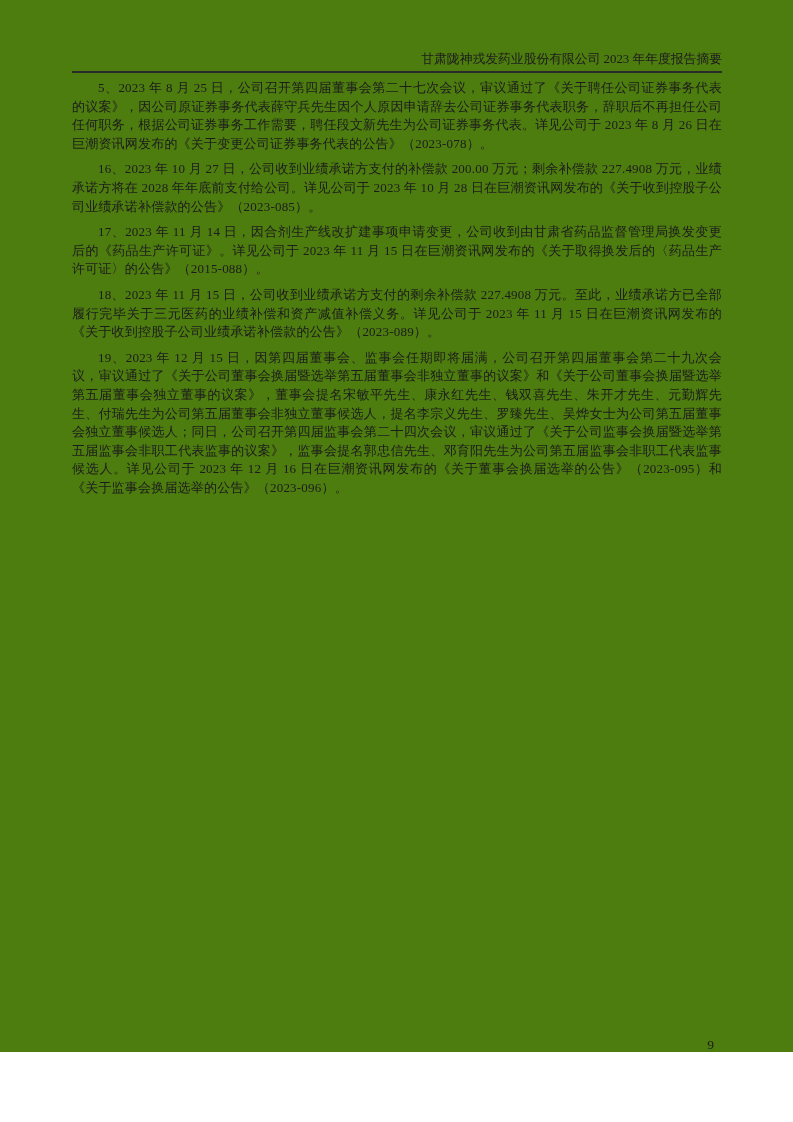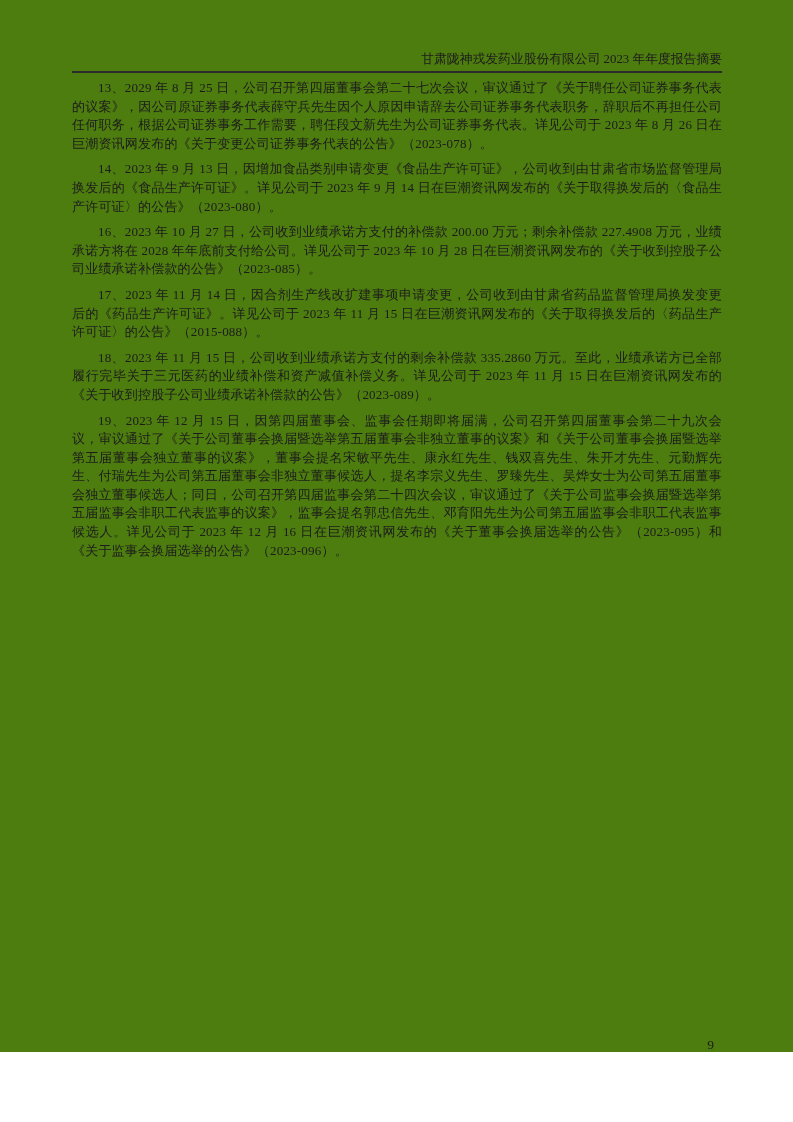--- a/index.html
+++ b/index.html
@@ -66,25 +66,24 @@
 
 <div class="page">
 
   <div class="header">
     <span>甘肃陇神戎发药业股份有限公司 2023 年年度报告摘要</span>
   </div>
 
   <div class="header-rule"></div>
 
   <div class="content">
-    <p>13、2029 年 8 月 25 日，公司召开第四届董事会第二十七次会议，审议通过了《关于聘任公司证券事务代表的议案》，因公司原证券事务代表薛守兵先生因个人原因申请辞去公司证券事务代表职务，辞职后不再担任公司任何职务，根据公司证券事务工作需要，聘任段文新先生为公司证券事务代表。详见公司于 2023 年 8 月 26 日在巨潮资讯网发布的《关于变更公司证券事务代表的公告》（2023-078）。</p>
-    <p>14、2023 年 9 月 13 日，因增加食品类别申请变更《食品生产许可证》，公司收到由甘肃省市场监督管理局换发后的《食品生产许可证》。详见公司于 2023 年 9 月 14 日在巨潮资讯网发布的《关于取得换发后的〈食品生产许可证〉的公告》（2023-080）。</p>
+    <p>5、2023 年 8 月 25 日，公司召开第四届董事会第二十七次会议，审议通过了《关于聘任公司证券事务代表的议案》，因公司原证券事务代表薛守兵先生因个人原因申请辞去公司证券事务代表职务，辞职后不再担任公司任何职务，根据公司证券事务工作需要，聘任段文新先生为公司证券事务代表。详见公司于 2023 年 8 月 26 日在巨潮资讯网发布的《关于变更公司证券事务代表的公告》（2023-078）。</p>
     <p>16、2023 年 10 月 27 日，公司收到业绩承诺方支付的补偿款 200.00 万元；剩余补偿款 227.4908 万元，业绩承诺方将在 2028 年年底前支付给公司。详见公司于 2023 年 10 月 28 日在巨潮资讯网发布的《关于收到控股子公司业绩承诺补偿款的公告》（2023-085）。</p>
     <p>17、2023 年 11 月 14 日，因合剂生产线改扩建事项申请变更，公司收到由甘肃省药品监督管理局换发变更后的《药品生产许可证》。详见公司于 2023 年 11 月 15 日在巨潮资讯网发布的《关于取得换发后的〈药品生产许可证〉的公告》（2015-088）。</p>
-    <p>18、2023 年 11 月 15 日，公司收到业绩承诺方支付的剩余补偿款 335.2860 万元。至此，业绩承诺方已全部履行完毕关于三元医药的业绩补偿和资产减值补偿义务。详见公司于 2023 年 11 月 15 日在巨潮资讯网发布的《关于收到控股子公司业绩承诺补偿款的公告》（2023-089）。</p>
+    <p>18、2023 年 11 月 15 日，公司收到业绩承诺方支付的剩余补偿款 227.4908 万元。至此，业绩承诺方已全部履行完毕关于三元医药的业绩补偿和资产减值补偿义务。详见公司于 2023 年 11 月 15 日在巨潮资讯网发布的《关于收到控股子公司业绩承诺补偿款的公告》（2023-089）。</p>
     <p>19、2023 年 12 月 15 日，因第四届董事会、监事会任期即将届满，公司召开第四届董事会第二十九次会议，审议通过了《关于公司董事会换届暨选举第五届董事会非独立董事的议案》和《关于公司董事会换届暨选举第五届董事会独立董事的议案》，董事会提名宋敏平先生、康永红先生、钱双喜先生、朱开才先生、元勤辉先生、付瑞先生为公司第五届董事会非独立董事候选人，提名李宗义先生、罗臻先生、吴烨女士为公司第五届董事会独立董事候选人；同日，公司召开第四届监事会第二十四次会议，审议通过了《关于公司监事会换届暨选举第五届监事会非职工代表监事的议案》，监事会提名郭忠信先生、邓育阳先生为公司第五届监事会非职工代表监事候选人。详见公司于 2023 年 12 月 16 日在巨潮资讯网发布的《关于董事会换届选举的公告》（2023-095）和《关于监事会换届选举的公告》（2023-096）。</p>
   </div>
 
   <div class="footer">
     <span>9</span>
   </div>
 
 </div>
 
 </body></html>

